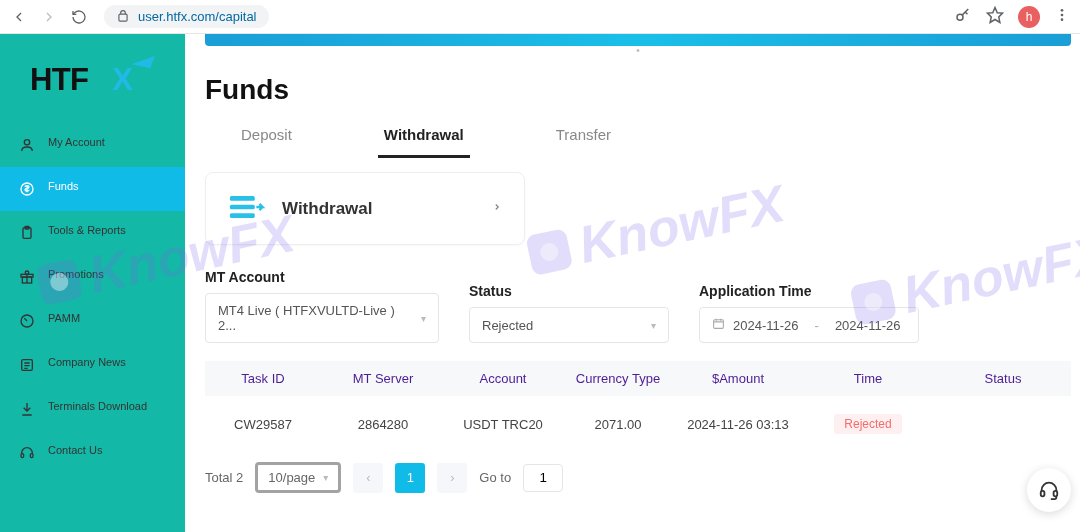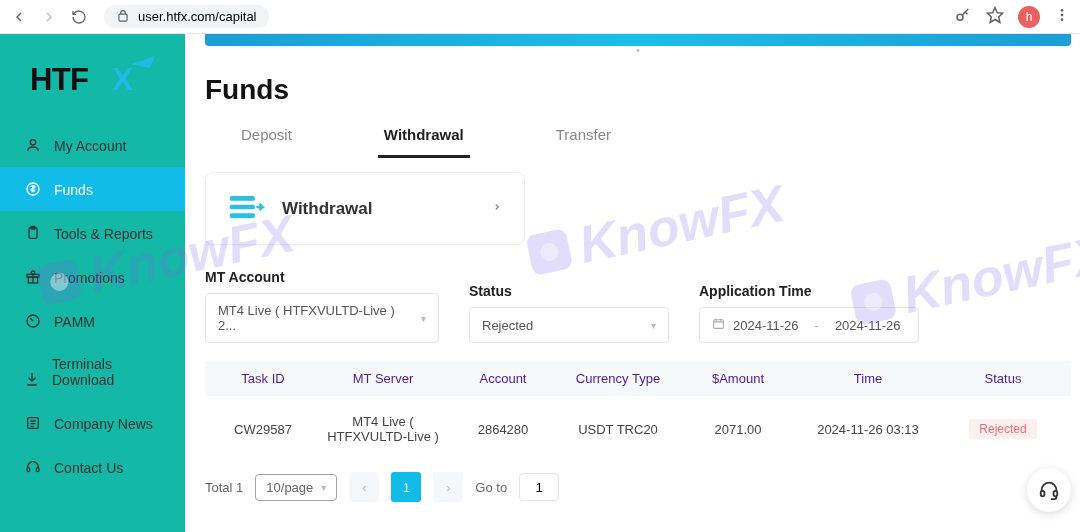--- a/index.html
+++ b/index.html
@@ -2,33 +2,33 @@
 <html><head>
 <meta charset="utf-8">
 <style>
   * { box-sizing: border-box; margin: 0; padding: 0; }
   body { font-family: -apple-system, "Segoe UI", Arial, sans-serif; font-size: 14px; color: #333; background: #fff; width: 1080px; height: 532px; overflow: hidden; position: relative; }
 
   
   .chrome { height: 34px; display: flex; align-items: center; padding: 0 10px; gap: 12px; border-bottom: 1px solid #e5e5e5; }
   .nav-btn { width: 18px; height: 18px; display: flex; align-items: center; justify-content: center; color: #5f6368; }
   .nav-btn.disabled { color: #bdbdbd; }
-  .url-bar { flex: 0 0 auto; display: flex; align-items: center; gap: 8px; background: #f1f3f4; border-radius: 16px; padding: 4px 12px; margin-left: 4px; font-size: 13px; color: #000000; }
+  .url-bar { flex: 0 0 auto; display: flex; align-items: center; gap: 8px; background: #f1f3f4; border-radius: 16px; padding: 4px 12px; margin-left: 4px; font-size: 13px; color: #0369a1; }
   .chrome-spacer { flex: 1; }
   .chrome-right { display: flex; align-items: center; gap: 14px; color: #5f6368; }
   .profile-dot { width: 22px; height: 22px; border-radius: 50%; background: #e8605f; color: #fff; display: flex; align-items: center; justify-content: center; font-size: 12px; }
 
   .app { display: flex; height: 498px; }
 
   
   .sidebar { width: 205px; background: #14b8a6; display: flex; flex-direction: column; }
   .logo-wrap { padding: 22px 20px 14px 30px; }
   .logo-svg { width: 135px; height: 50px; }
   .nav { list-style: none; }
-  .nav-item { display: flex; align-items: flex-end; gap: 12px; padding: 13px 24px; color: #333; cursor: pointer; font-size: 14px; }
+  .nav-item { display: flex; align-items: flex-start; gap: 12px; padding: 13px 18px; color: #333; cursor: pointer; font-size: 11px; }
   .nav-item.active { background: #10bbe8; color: #fff; }
   .nav-icon { width: 18px; height: 18px; display: inline-flex; align-items: center; justify-content: center; }
 
   
   .main { flex: 1; padding: 0 20px 14px 20px; position: relative; }
   .banner { height: 12px; background: linear-gradient(90deg,#1a9ed6,#1abfe8,#1a9ed6); border-bottom-left-radius:4px; border-bottom-right-radius:4px; margin-bottom: 0; }
   .banner-dot { width:100%; text-align:center; color:#bbb; font-size:10px; line-height:10px; }
   .page-title { font-size: 28px; font-weight: 700; margin: 18px 0 14px 0; color:#111; }
 
   .tabs { display: flex; gap: 80px; border-bottom: none; padding-left: 30px; }
@@ -52,21 +52,21 @@
   .btn-export { background:transparent; color:#10bbe8; border:none; padding:2px 6px; display:flex; align-items:center; gap:6px; font-size:14px; cursor:pointer; }
 
   .table { margin-top: 18px; }
   .thead, .trow { display:grid; grid-template-columns: 100px 140px 100px 130px 110px 150px 120px; align-items:center; }
   .thead { background:#f7f8fa; color:#4c1d95; font-size:13px; padding:10px 8px; }
   .thead > div, .trow > div { text-align:center; }
   .trow { padding: 18px 8px; font-size:13px; color:#444; }
   .badge-rejected { display:inline-block; background:#fef0f0; color:#f56c6c; border-radius:3px; padding:3px 10px; font-size:12px; }
 
   .pager { display:flex; align-items:center; gap:12px; margin-top: 10px; font-size:13px; color:#666; }
-  .pg-select { border:1px solid #a3a3a3; border-radius:4px; padding:5px 10px; display:flex; align-items:center; gap:8px; }
+  .pg-select { border:3px solid #a3a3a3; border-radius:4px; padding:5px 10px; display:flex; align-items:center; gap:8px; }
   .pg-btn { width:30px; height:30px; display:flex; align-items:center; justify-content:center; border-radius:3px; background:#f5f7fa; color:#bbb; }
   .pg-btn.active { background:#10bbe8; color:#fff; }
   .pg-input { width:40px; height:28px; border:1px solid #e5e5e5; border-radius:4px; text-align:center; }
 
   .support-fab { position:absolute; right:20px; bottom:20px; width:44px; height:44px; border-radius:50%; background:#fff; box-shadow:0 2px 10px rgba(0,0,0,.15); display:flex; align-items:center; justify-content:center; color:#333; }
 
   
   .wm { position:absolute; font-size:52px; font-weight:700; font-style:italic; color:rgba(120,100,230,.22); transform:rotate(-12deg); pointer-events:none; display:flex; align-items:center; user-select:none; }
   .wm .wm-icon { width:54px; height:54px; display:inline-flex; align-items:center; justify-content:center; margin-right:4px; }
   .wm1 { left: 30px; top: 230px; }
@@ -173,33 +173,33 @@
             <svg width="16" height="16" viewBox="0 0 24 24" fill="none" stroke="currentColor" stroke-width="2">
               <circle cx="12" cy="12" r="9"></circle>
               <path d="M12 12 8 8"></path>
             </svg>
           </span>
         <span>PAMM</span>
       </li>
       <li class="nav-item">
         <span class="nav-icon">
             <svg width="16" height="16" viewBox="0 0 24 24" fill="none" stroke="currentColor" stroke-width="2">
-              <path d="M12 3v12M7 10l5 5 5-5M5 21h14"></path>
-            </svg>
-          </span>
-        <span>Terminals Download</span>
-      </li>
-      <li class="nav-item">
-        <span class="nav-icon">
-            <svg width="16" height="16" viewBox="0 0 24 24" fill="none" stroke="currentColor" stroke-width="2">
               <rect x="4" y="4" width="16" height="16" rx="2"></rect>
               <path d="M8 9h8M8 13h8M8 17h5"></path>
             </svg>
           </span>
         <span>Company News</span>
+      </li>
+      <li class="nav-item">
+        <span class="nav-icon">
+            <svg width="16" height="16" viewBox="0 0 24 24" fill="none" stroke="currentColor" stroke-width="2">
+              <path d="M12 3v12M7 10l5 5 5-5M5 21h14"></path>
+            </svg>
+          </span>
+        <span>Terminals Download</span>
       </li>
       <li class="nav-item">
         <span class="nav-icon">
             <svg width="16" height="16" viewBox="0 0 24 24" fill="none" stroke="currentColor" stroke-width="2">
               <path d="M4 13v-1a8 8 0 0 1 16 0v1"></path>
               <rect x="3" y="13" width="4" height="6" rx="2"></rect>
               <rect x="17" y="13" width="4" height="6" rx="2"></rect>
             </svg>
           </span>
         <span>Contact Us</span>
@@ -268,31 +268,30 @@
         <div>Task ID</div>
         <div>MT Server</div>
         <div>Account</div>
         <div>Currency Type</div>
         <div>$Amount</div>
         <div>Time</div>
         <div>Status</div>
       </div>
       <div class="trow">
         <div>CW29587</div>
-        <div>MT4 Live ( HTFXVULTD-Live )</div>
         <div>2864280</div>
         <div>USDT TRC20</div>
         <div>2071.00</div>
         <div>2024-11-26 03:13</div>
         <div><span class="badge-rejected">Rejected</span></div>
       </div>
     </div>
 
     <div class="pager">
-      <span>Total 1</span>
+      <span>Total 2</span>
       <div class="pg-select">
         <span>10/page</span>
         <span class="caret">▾</span>
       </div>
       <div class="pg-btn">‹</div>
       <div class="pg-btn active">
           <span>1</span>
         </div>
       <div class="pg-btn">›</div>
       <span>Go to</span>

